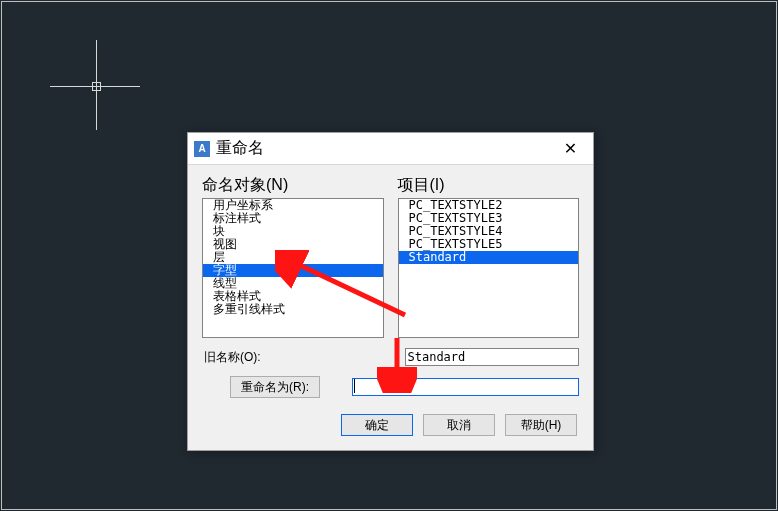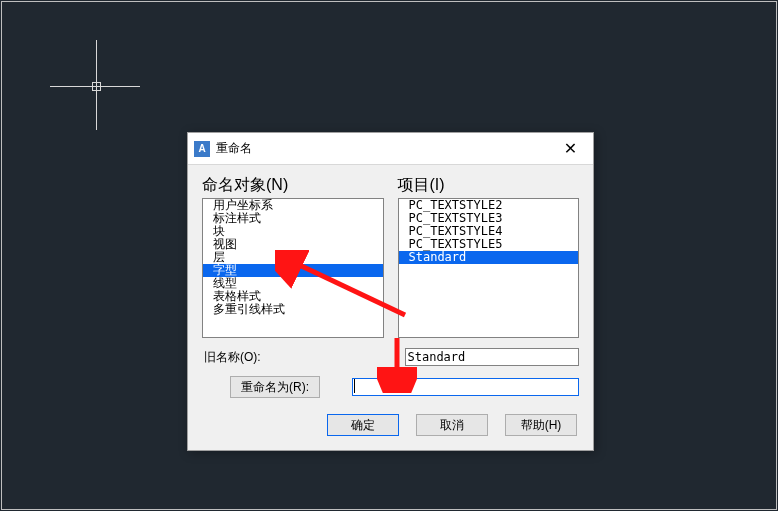--- a/index.html
+++ b/index.html
@@ -58,21 +58,21 @@
     border-bottom: 1px solid #d8d8d8;
     background: #fff;
   }
   .titlebar .icon {
     width: 16px; height: 16px;
     background: #3b7ac9;
     margin-right: 6px;
     display: flex; align-items: center; justify-content: center;
     color: #fff; font-size: 10px; font-weight: bold;
   }
-  .titlebar .title { flex: 1; font-size: 12px; color: #000; }
+  .titlebar .title { flex: 1; font-size: 16px; color: #000; }
   .titlebar .close {
     width: 45px; height: 30px;
     display: flex; align-items: center; justify-content: center;
     font-size: 16px; color: #000;
     cursor: pointer;
   }
   .body {
     padding: 10px 14px 14px 14px;
   }
   .columns {
@@ -140,21 +140,21 @@
   .rename-btn {
     width: 90px; height: 22px;
     margin-left: 28px;
     background: #e6e6e6;
     border: 1px solid #adadad;
     font-size: 12px;
     cursor: pointer;
   }
   .btnrow {
     display: flex;
-    gap: 17px;
+    gap: 10px;
     margin-top: 16px;
     justify-content: flex-end;
     padding-right: 2px;
   }
   .btn {
     width: 72px; height: 22px;
     background: #e6e6e6;
     border: 1px solid #adadad;
     font-size: 12px;
     cursor: pointer;

